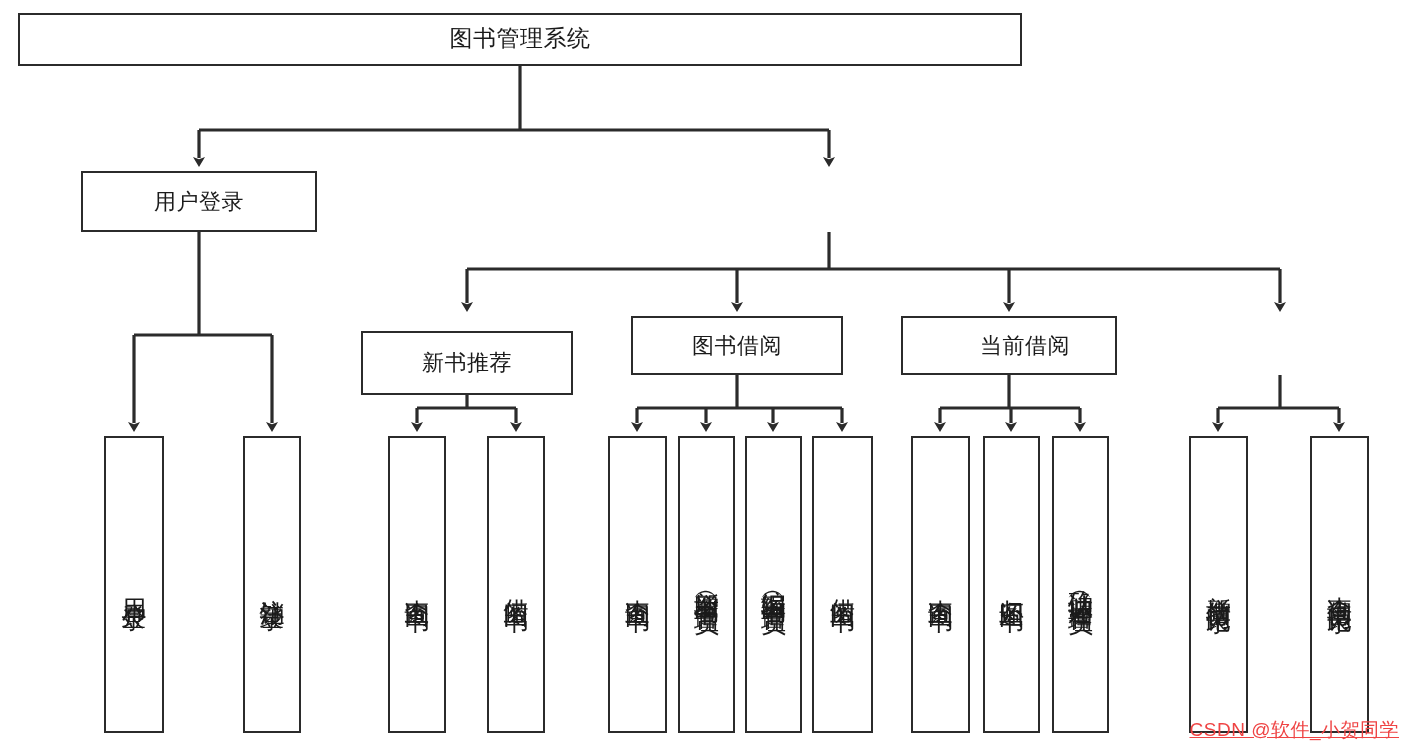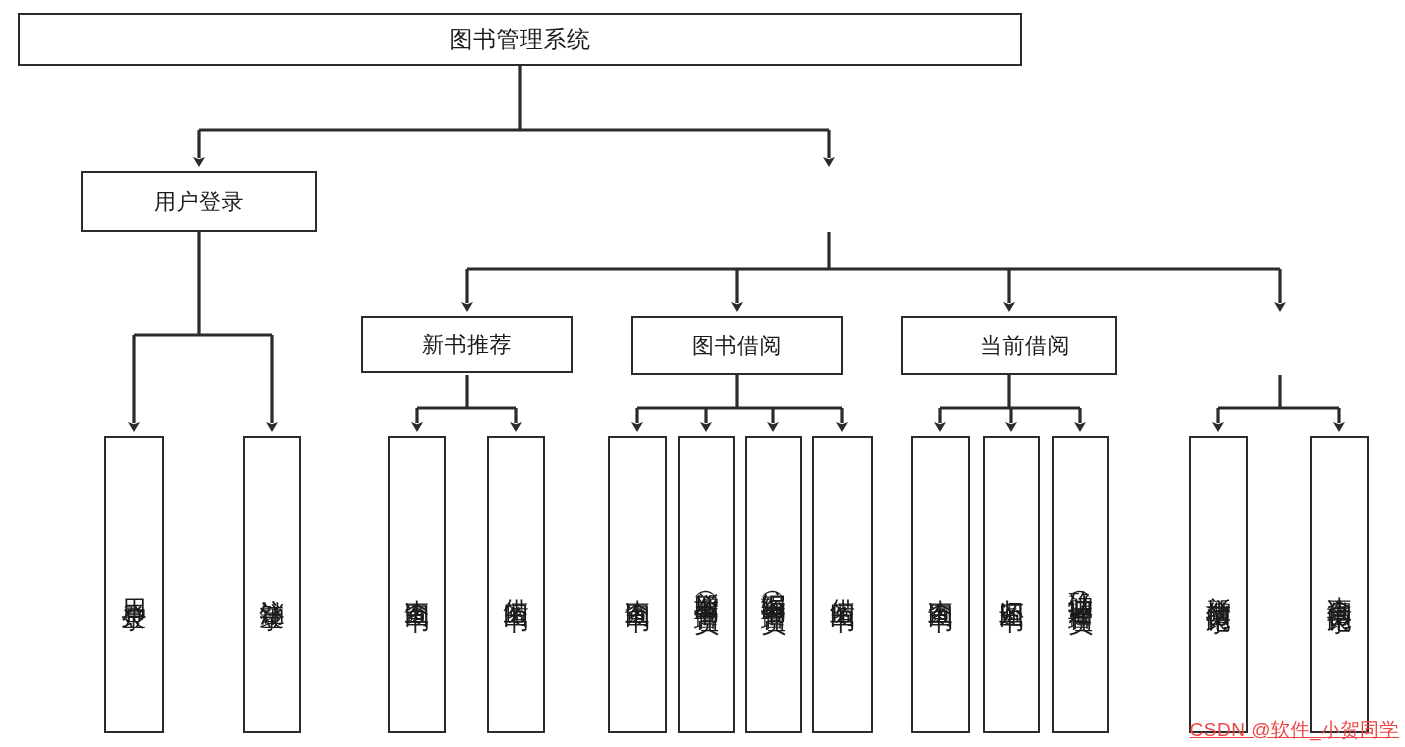--- a/index.html
+++ b/index.html
@@ -33,20 +33,21 @@
     display: flex;
     align-items: center;
     justify-content: center;
     z-index: 3;
   }
   .node-label {
     display: block;
     text-align: center;
     line-height: 1.25;
     letter-spacing: 0.5px;
+    font-family: Liberation Serif, serif;
   }
   
   .node.h .node-label {
     font-size: 22px;
     white-space: nowrap;
   }
   .node.root .node-label {
     font-size: 23px;
   }
   
@@ -131,21 +132,21 @@
   </svg>
 
   <div class="node h root" style="left:18px;top:13px;width:1004px;height:53px;">
     <span class="node-label">图书管理系统</span>
   </div>
 
   <div class="node h" style="left:81px;top:171px;width:236px;height:61px;">
     <span class="node-label">用户登录</span>
   </div>
 
-  <div class="node h" style="left:361px;top:316px;width:212px;height:57px;">
+  <div class="node h" style="left:361px;top:331px;width:212px;height:64px;">
     <span class="node-label">新书推荐</span>
   </div>
   <div class="node h" style="left:631px;top:316px;width:212px;height:59px;">
     <span class="node-label">图书借阅</span>
   </div>
   <div class="node h" style="left:901px;top:316px;width:216px;height:59px;padding-left:32px;">
     <span class="node-label">当前借阅</span>
   </div>
 
   <div class="node v" style="left:104px;top:436px;width:60px;height:297px;">

